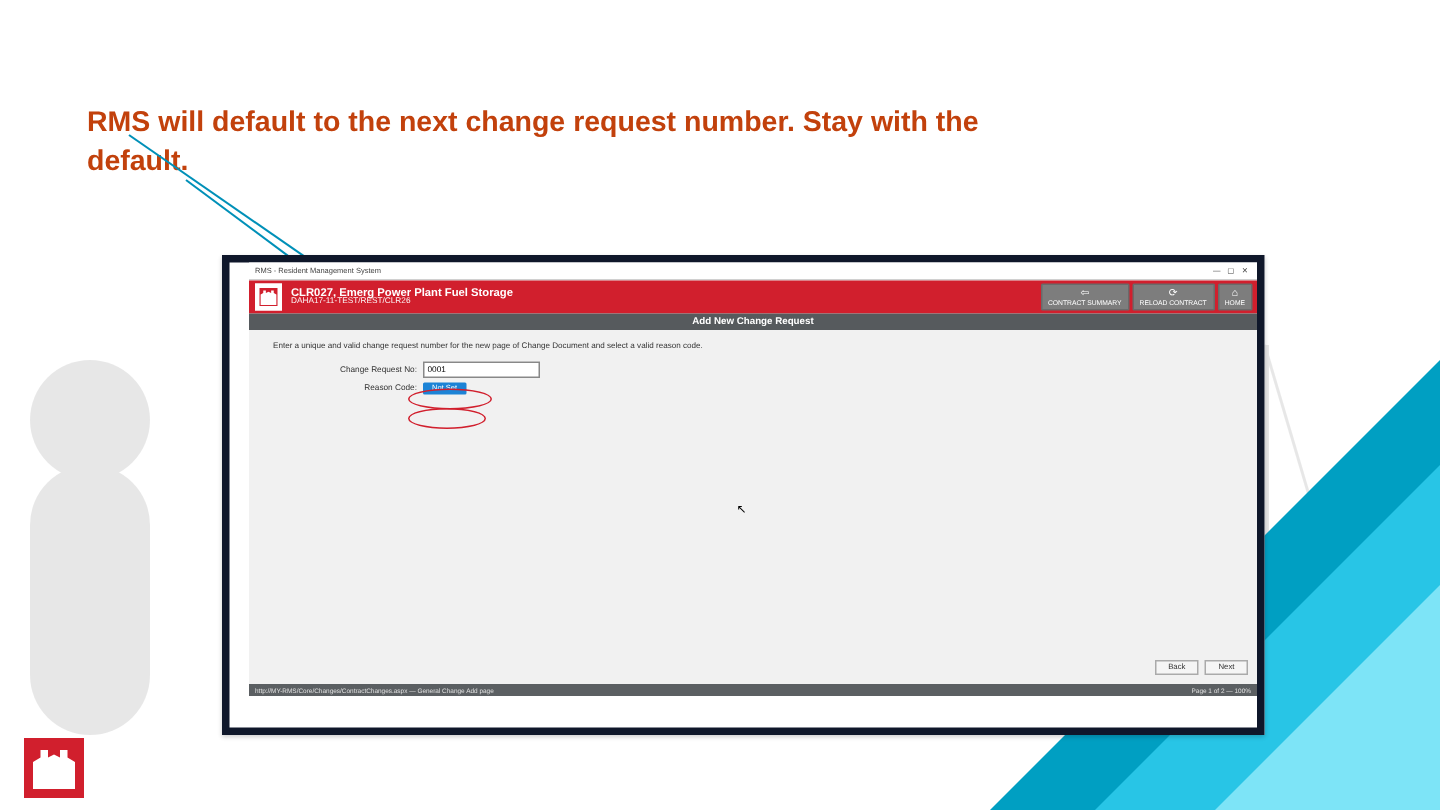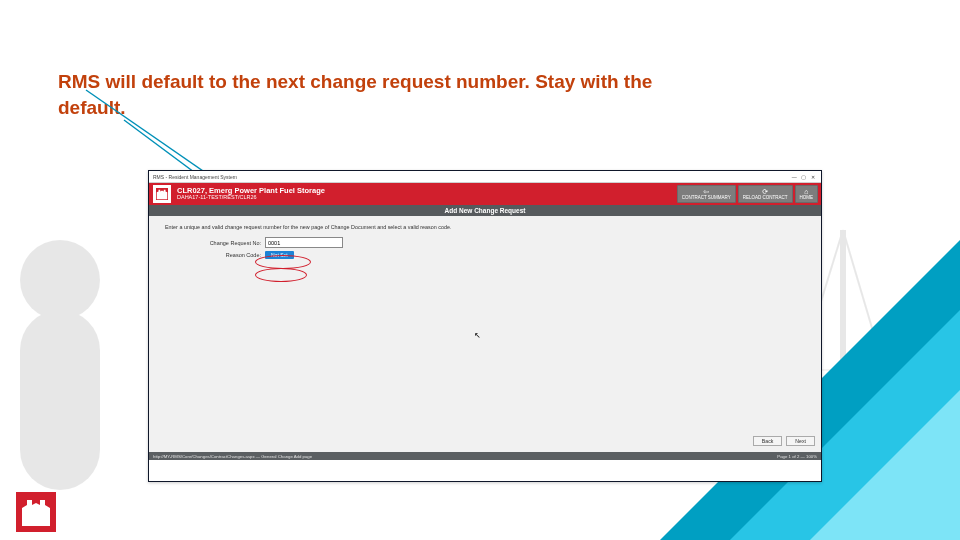--- a/index.html
+++ b/index.html
@@ -7,21 +7,21 @@
   
   .tri{position:absolute;right:0;bottom:0;width:0;height:0;}
   .tri1{border-left:300px solid transparent;border-bottom:300px solid #009fc2;}
   .tri2{border-left:230px solid transparent;border-bottom:230px solid #28c5e6;right:0;bottom:0;}
   .tri3{border-left:150px solid transparent;border-bottom:150px solid #7de4f7;right:0;bottom:0;}
   
   .heading{position:absolute;left:58px;top:55px;width:640px;font-size:19px;font-weight:600;color:#c2410c;line-height:1.35;margin-top:14px;}
   
   svg.lines{position:absolute;left:0;top:0;width:960px;height:540px;pointer-events:none;}
   
-  .shot{position:absolute;left:148px;top:170px;width:672px;height:310px;background:#fff;border:1px solid #0f172a;box-shadow:0 1px 3px rgba(0,0,0,.2);font-size:6px;color:#333;}
+  .shot{position:absolute;left:148px;top:170px;width:672px;height:310px;background:#fff;border:5px solid #0f172a;box-shadow:0 1px 3px rgba(0,0,0,.2);font-size:6px;color:#333;padding-left:13px;}
   .titlebar{height:11px;background:#fff;border-bottom:1px solid #d0d0d0;display:flex;align-items:center;justify-content:space-between;padding:0 4px;font-size:5px;color:#444;}
   .titlebar .wbtns span{display:inline-block;width:8px;text-align:center;}
   .redband{height:22px;background:#d11f2d;display:flex;align-items:center;color:#fff;font-size:7px;padding-left:4px;gap:6px;}
   .castle{width:16px;height:16px;background:#fff;border:1px solid #fff;position:relative;}
   .castle::before{content:"";position:absolute;inset:2px;background:#d11f2d;}
   .castle svg{position:absolute;inset:1px;}
   .redband .titles{line-height:1.05;}
   .redband .titles .t1{font-weight:700;font-size:7.5px;}
   .redband .titles .t2{font-size:5.5px;opacity:.95;}
   .redband .rbtns{margin-left:auto;display:flex;gap:2px;margin-right:3px;}

